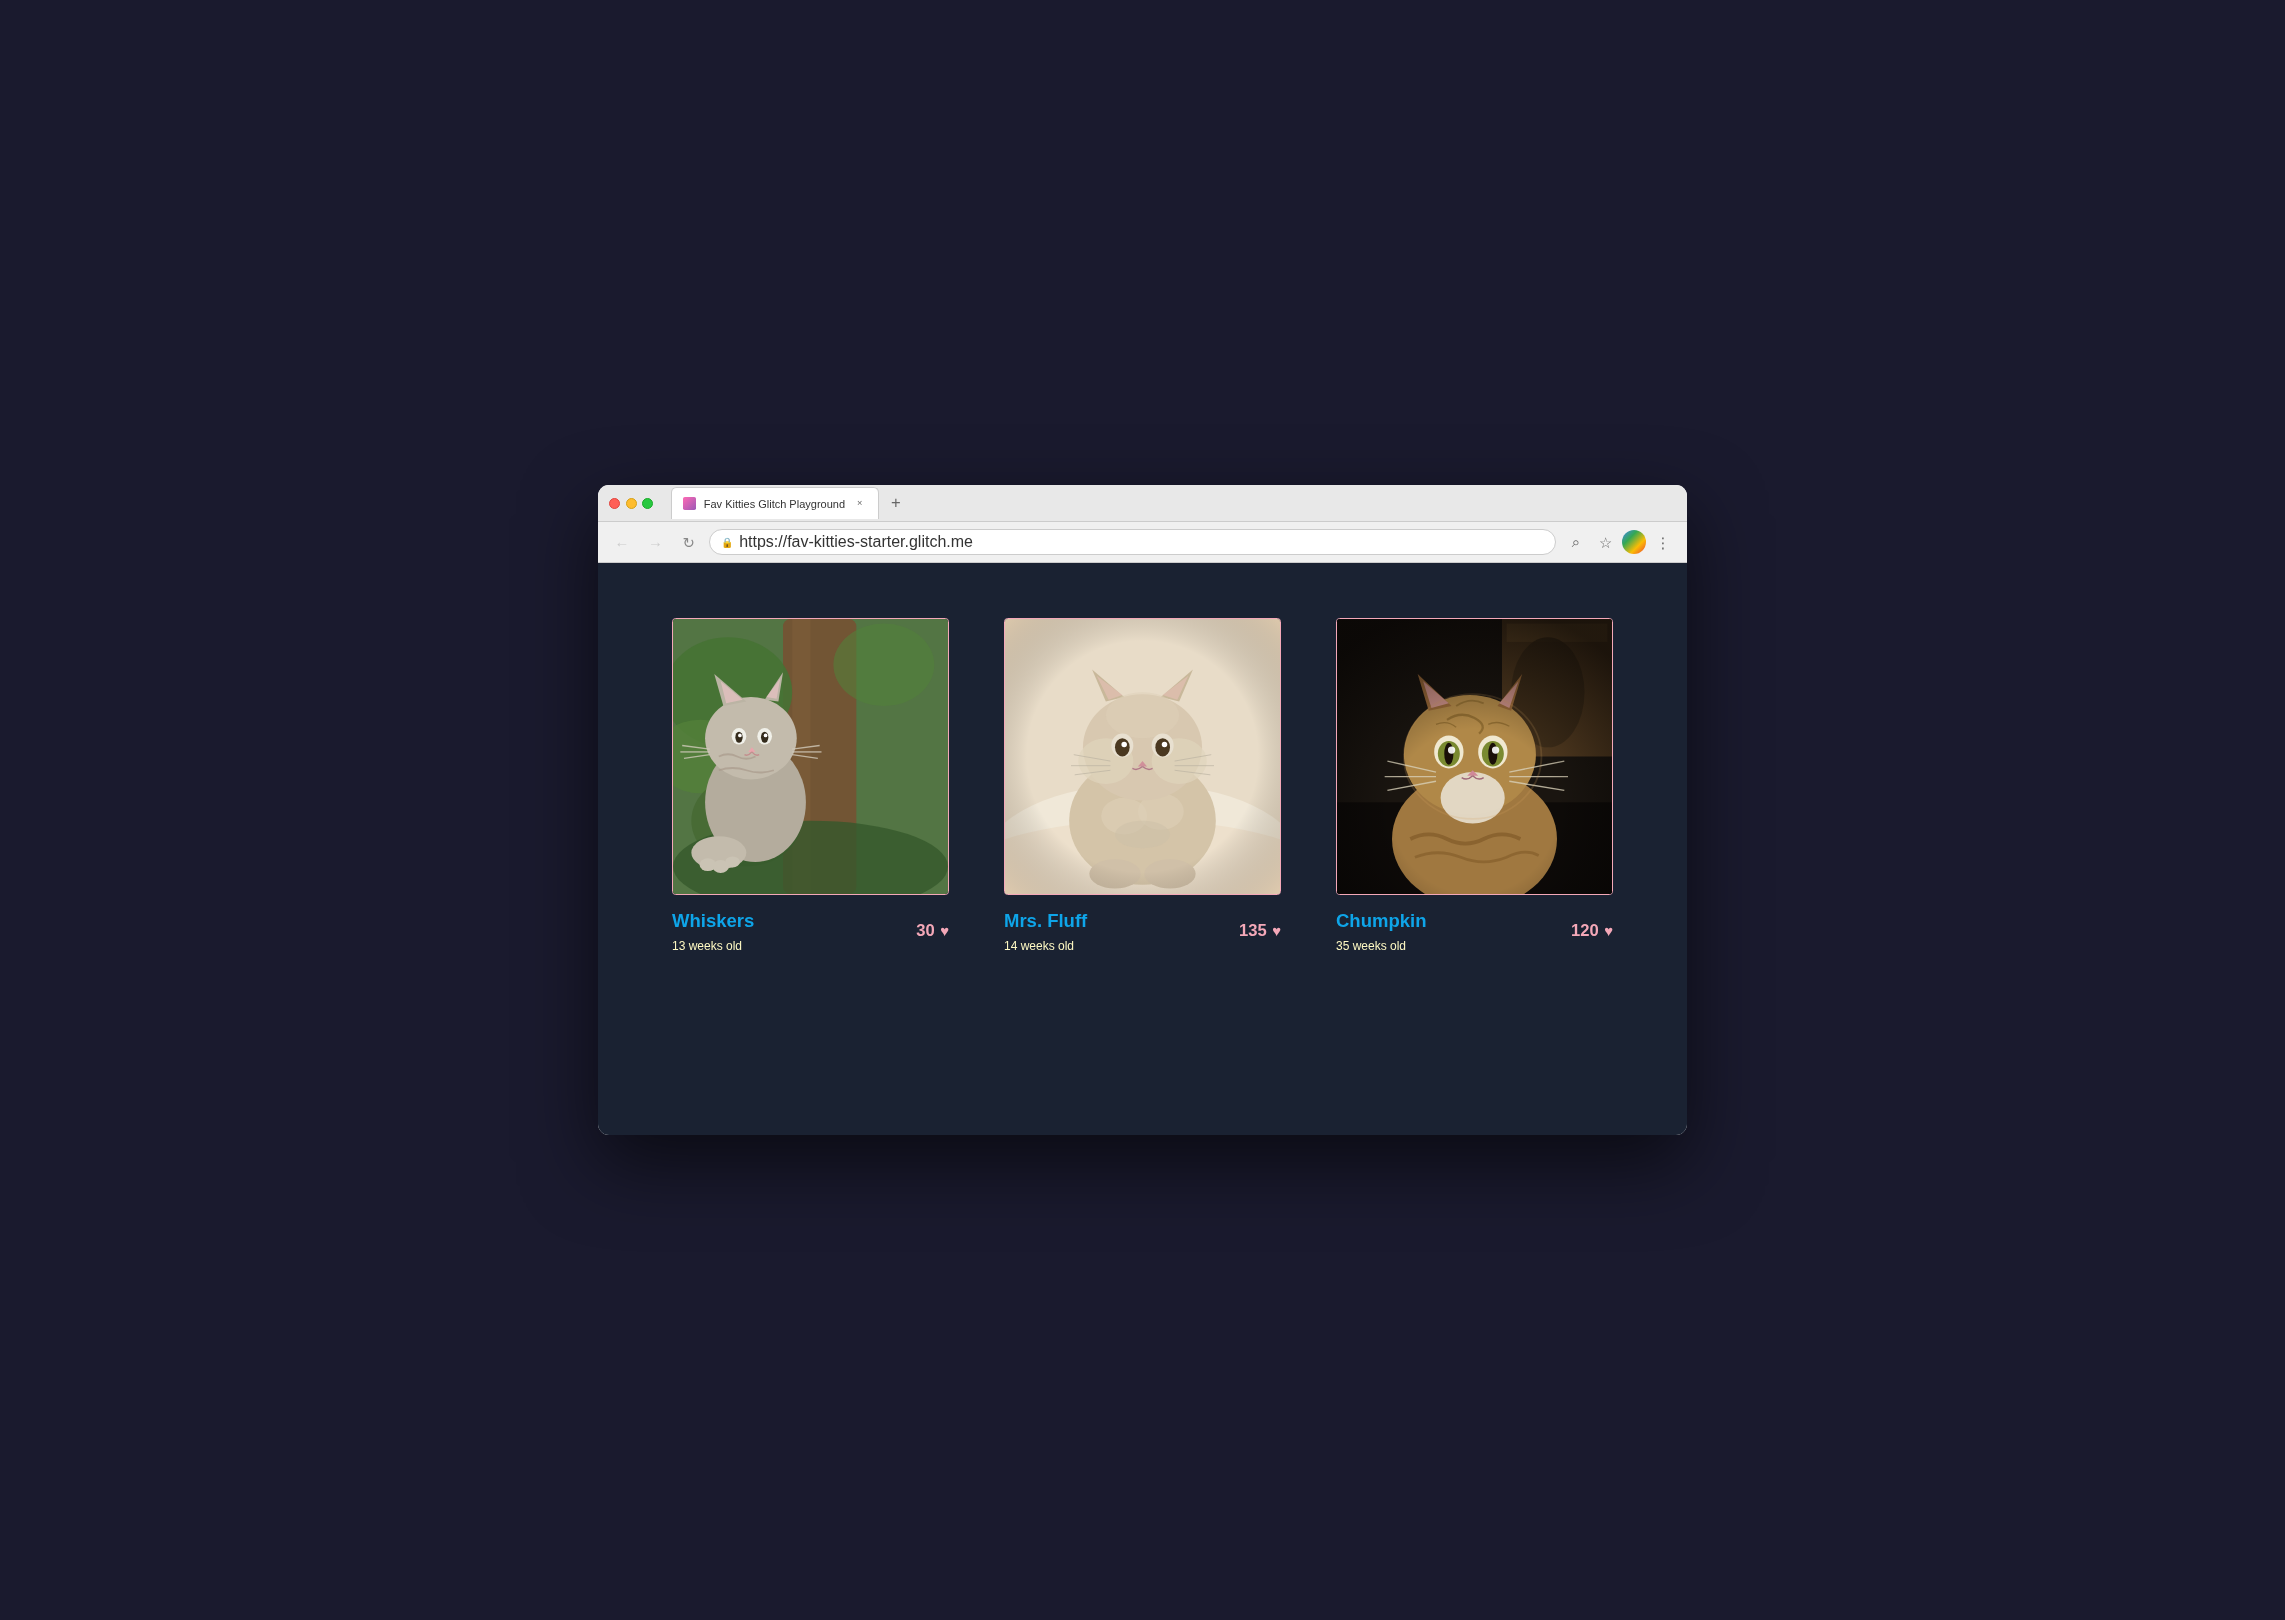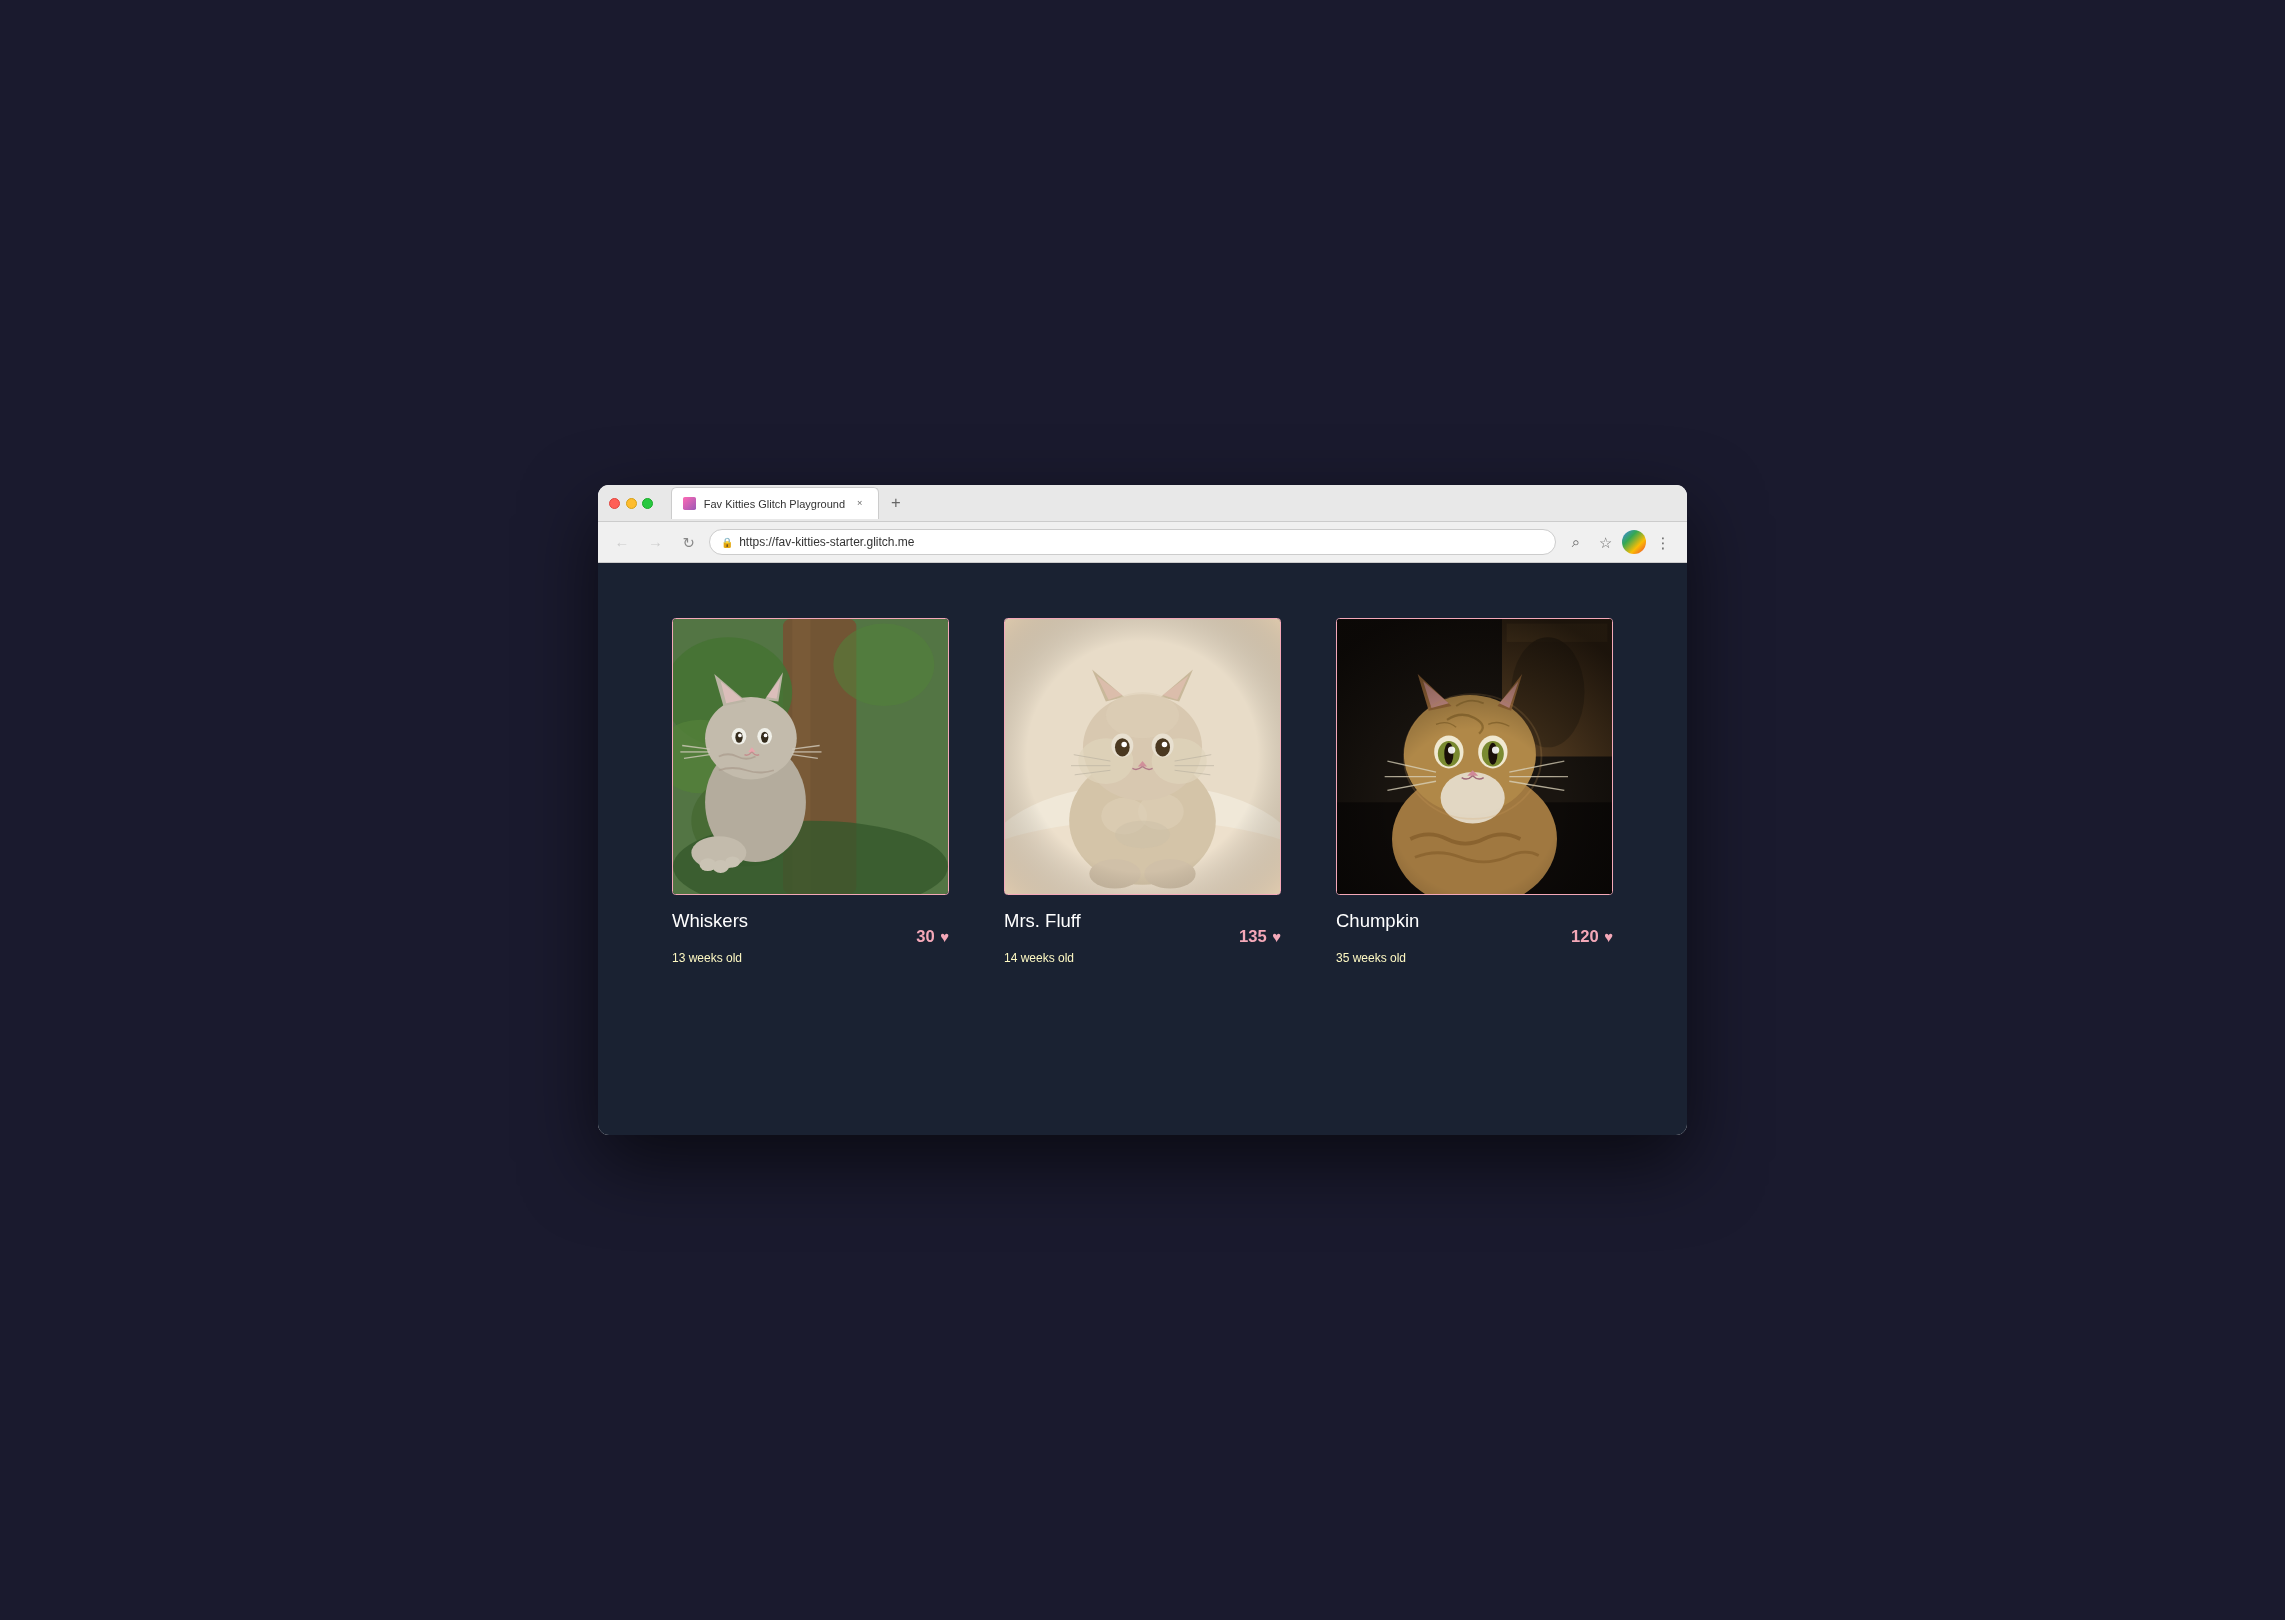--- a/index.html
+++ b/index.html
@@ -148,21 +148,21 @@
       font-size: 12px;
       color: #333;
     }
 
     .lock-icon {
       color: #666;
       font-size: 10px;
     }
 
     .url-text {
-      font-size: 12px;
+      font-size: 16px;
       color: #333;
     }
 
     .address-right {
       display: flex;
       align-items: center;
       gap: 3.7px;
     }
 
     .addr-icon {
@@ -239,23 +239,23 @@
       width: 100%;
     }
 
     .cat-name-age {
       display: flex;
       flex-direction: column;
     }
 
     .cat-name {
       font-size: 18.5px;
-      font-weight: 400;
-      color: #ffffff;
-      margin-bottom: 19px;
+      font-weight: 700;
+      color: #0ea5e9;
+      margin-bottom: 7px;
     }
 
     .cat-age {
       font-size: 12px;
       color: #fef9c3;
       font-weight: 400;
     }
 
     .cat-votes {
       display: flex;

